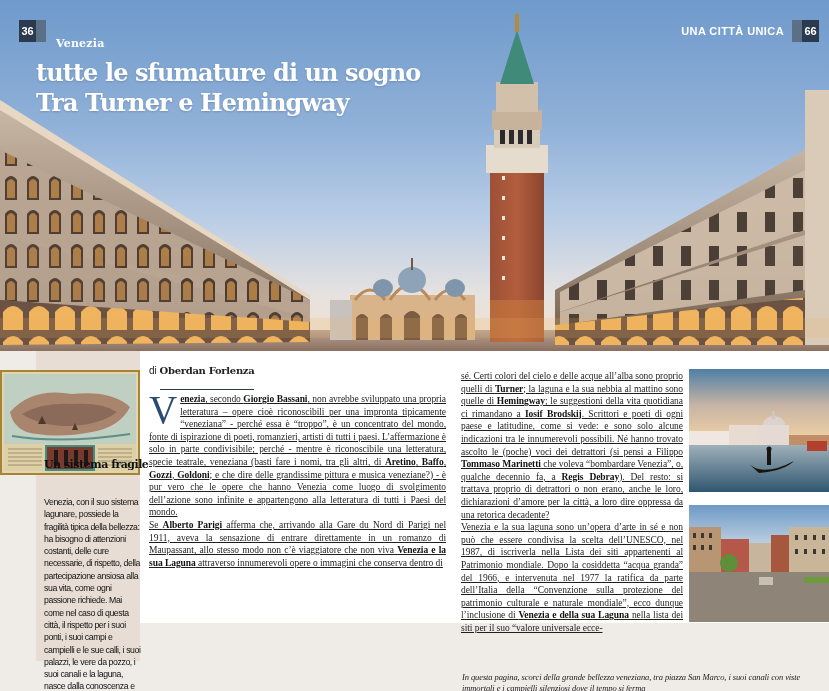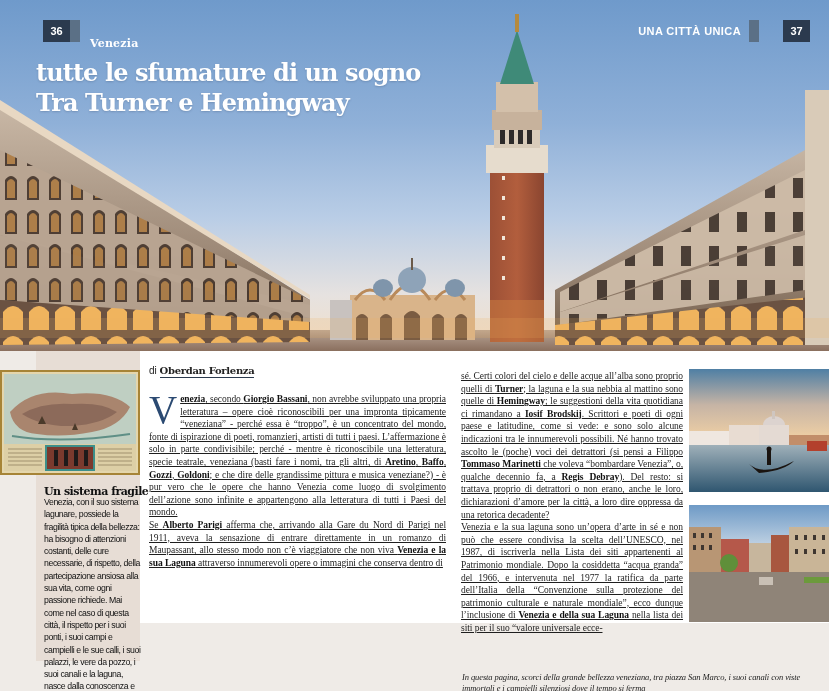--- a/index.html
+++ b/index.html
@@ -6,43 +6,43 @@
   html, body { width: 829px; height: 691px; overflow: hidden; background: #efebe7; }
   body { position: relative; font-family: "Liberation Serif", serif; color: #1c1c1c; }
 
   
   .hero { position: absolute; left: 0; top: 0; width: 829px; height: 351px; overflow: hidden;
           background: linear-gradient(180deg, #6f9acb 0%, #8fb0d8 35%, #b9cde6 62%, #e6e2e0 84%, #f2dfc8 100%); }
   .hero svg { position: absolute; left: 0; top: 0; }
 
   .folio { position: absolute; top: 20px; height: 22px; display: flex; align-items: center; }
   .folio-left { left: 19px; }
-  .folio-right { right: 19px; }
-  .pg-num { width: 27px; height: 22px; background: #2b3a4e; color: #fff; font: bold 11px "Liberation Sans", sans-serif;
-            display: flex; align-items: center; justify-content: center; margin-left: 24px; }
+  .folio-right { right: 10px; }
+  .pg-num { width: 17px; height: 22px; background: #2b3a4e; color: #fff; font: bold 11px "Liberation Sans", sans-serif;
+            display: flex; align-items: center; justify-content: center; }
   .pg-tab { width: 10px; height: 22px; background: #5b7086; }
   .section-left { margin-left: 10px; color: #fff; font: bold 11px "DejaVu Serif", serif; letter-spacing: 0.2px; margin-top: 24px; }
   .section-right { margin-right: 8px; color: #fff; font: bold 11px "Liberation Sans", sans-serif; letter-spacing: 0.4px; }
 
   .headline { position: absolute; left: 36px; top: 58px; color: #fff;
               font: bold 24px/30px "DejaVu Serif", serif; letter-spacing: -0.9px;
               text-shadow: 0 1px 2px rgba(40,60,90,0.25); }
   .headline div { white-space: nowrap; }
 
   
   .white-panel { position: absolute; left: 140px; top: 351px; width: 689px; height: 272px; background: #fff; }
   .sidebar-box { position: absolute; left: 36px; top: 351px; width: 104px; height: 310px; background: #e7ddd5; }
   .map-img { position: absolute; left: 0; top: 370px; width: 140px; height: 105px; overflow: hidden;
              border: 2px solid #a68437; background: #d8c79b; }
-  .sidebar-title { position: absolute; left: 44px; top: 485px; font: bold 11px "DejaVu Serif", serif; letter-spacing: -0.5px; color: #111; }
+  .sidebar-title { position: absolute; left: 44px; top: 458px; font: bold 11px "DejaVu Serif", serif; letter-spacing: -0.5px; color: #111; }
   .sidebar-text { position: absolute; left: 44px; top: 496px; width: 98px; font: 9.5px/12.3px "Liberation Sans", sans-serif;
                   letter-spacing: -0.45px; color: #111; transform: scaleX(0.92); transform-origin: left top; width: 106px; }
 
   .byline { position: absolute; left: 149px; top: 365px; font: 10px "Liberation Sans", sans-serif; color: #222; }
-  .byline .author { font: bold 10px "DejaVu Serif", serif; letter-spacing: -0.3px; border-bottom: 1.5px solid #2b3a4e; padding-bottom: 1px; }
+  .byline .author { font: bold 10px "DejaVu Serif", serif; letter-spacing: -0.3px; border-bottom: 1.5px solid #2b3a4e; padding-bottom: 13px; }
 
   .col { position: absolute; font-size: 9.5px; line-height: 12.6px; text-align: justify; color: #1e1e1e; letter-spacing: -0.05px; text-decoration: underline; }
   .col b { font-weight: bold; color: #111; }
   .col1 { left: 149px; top: 393px; width: 297px; }
   .col2 { left: 461px; top: 370px; width: 222px; }
   .dropcap { float: left; font-size: 39px; line-height: 31px; color: #2b4a72; margin: 1px 3px 0 0; font-family: "Liberation Serif", serif; }
 
   .photo { position: absolute; overflow: hidden; }
   .photo1 { left: 689px; top: 369px; width: 140px; height: 123px; }
   .photo2 { left: 689px; top: 505px; width: 140px; height: 117px; }
@@ -137,21 +137,21 @@
 
   <div class="folio folio-left">
     <span class="pg-num">36</span>
     <span class="pg-tab"></span>
     <span class="section-left">Venezia</span>
   </div>
 
   <div class="folio folio-right">
     <span class="section-right">UNA CITTÀ UNICA</span>
     <span class="pg-tab"></span>
-    <span class="pg-num">37</span>
+    <span class="pg-num">66</span>
   </div>
 
   <h1 class="headline">
     <div>tutte le sfumature di un sogno</div>
     <div>Tra Turner e Hemingway</div>
   </h1>
 </div>
 
 <div class="white-panel"></div>
 <div class="sidebar-box"></div>

